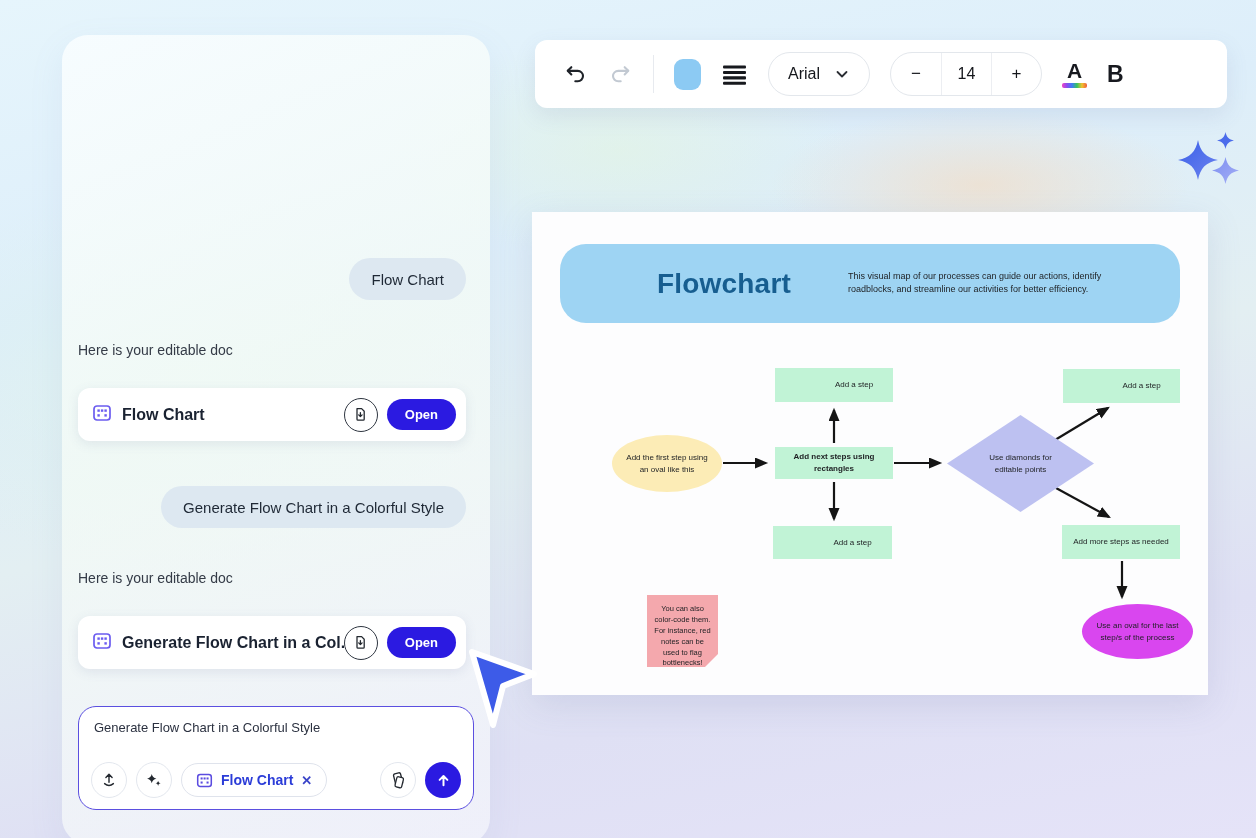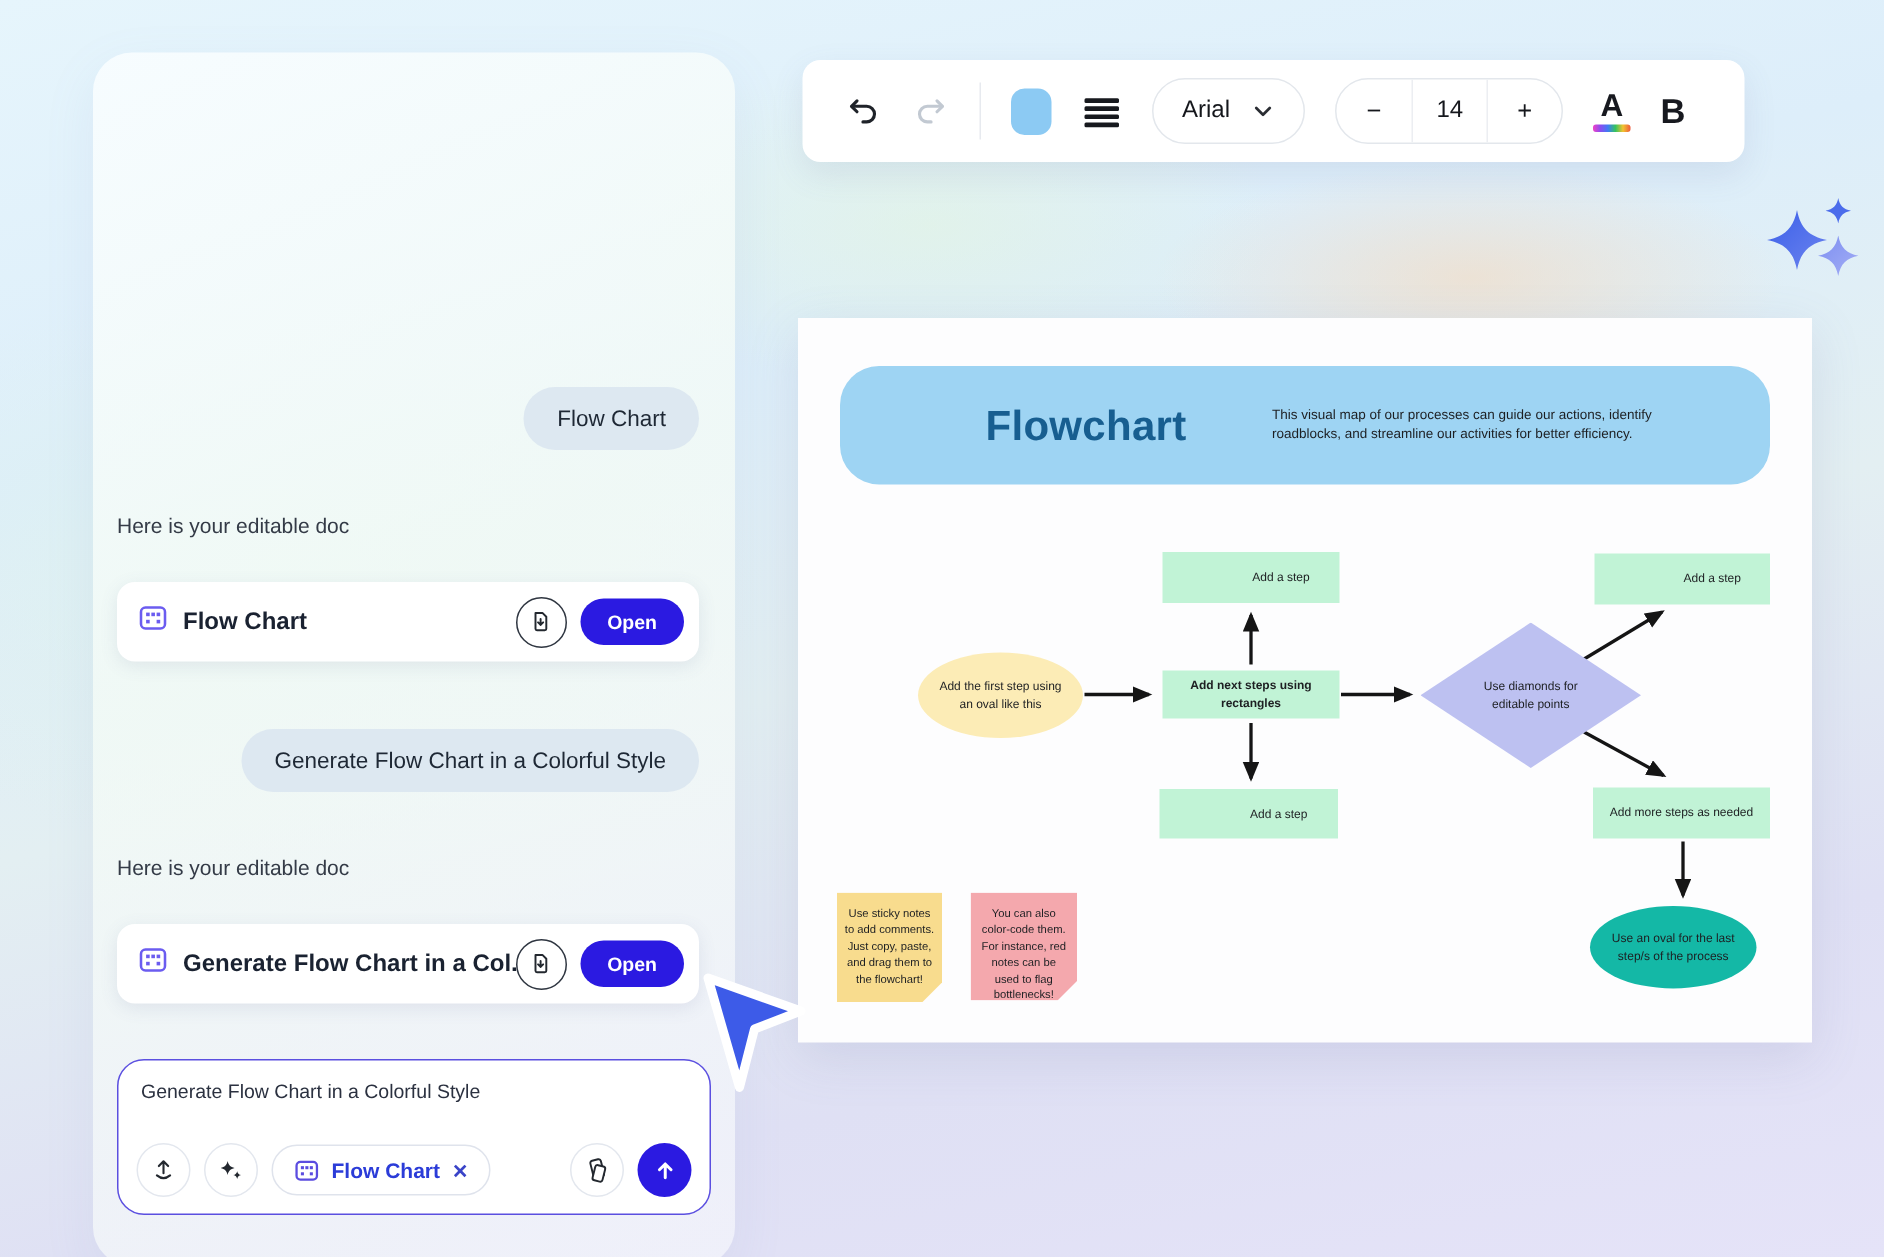--- a/index.html
+++ b/index.html
@@ -67,21 +67,21 @@
   .attach-chip .chip-label { font-size:14px; font-weight:600; color:#2b3cd8; white-space:nowrap; }
   .attach-chip .chip-close { font-size:13px; font-weight:700; color:#3a44c8; cursor:pointer; }
   .spacer { flex:1; }
   .send-btn {
     width:36px; height:36px; min-width:36px; border-radius:50%; background:#2b1ae1; border:none;
     display:flex; align-items:center; justify-content:center; cursor:pointer;
   }
 
   
   .toolbar {
-    position:absolute; left:535px; top:40px; width:628px; height:68px; background:#fff;
+    position:absolute; left:535px; top:40px; width:692px; height:68px; background:#fff;
     border-radius:12px; box-shadow:0 8px 22px rgba(100,110,160,.12);
     display:flex; align-items:center; padding:0 28px; gap:20px; z-index:10;
   }
   .tb-btn { display:flex; align-items:center; justify-content:center; background:none; border:none; cursor:pointer; }
   .tb-divider { width:1px; height:38px; background:#e7eaef; }
   .swatch { width:27px; height:31px; border-radius:9px; background:#8ccaf3; cursor:pointer; }
   .font-pill {
     height:44px; border:1px solid #e3e7ec; border-radius:22px; background:#fff;
     display:flex; align-items:center; gap:14px; padding:0 19px; cursor:pointer;
   }
@@ -114,21 +114,21 @@
   .node { position:absolute; display:flex; align-items:center; justify-content:center; text-align:center;
     font-size:8px; line-height:1.45; color:#1d1f22; cursor:pointer;padding-left:40px; }
   .n-rect { background:#c1f3d6; }
   .n0 { left:243px; top:156px; width:118px; height:34px; }
   .n1 { left:80px;  top:223px; width:110px; height:57px; background:#fcecb6; border-radius:50%; padding:0 12px; }
   .n2 { left:243px; top:235px; width:118px; height:32px; padding:0 6px;font-weight:bold; }
   .n3 { left:241px; top:314px; width:119px; height:33px; }
   .n4 { left:415px; top:203px; width:147px; height:97px; background:#bdc1f1; clip-path:polygon(50% 0,100% 50%,50% 100%,0 50%); padding:0 30px; }
   .n5 { left:531px; top:157px; width:117px; height:34px; }
   .n6 { left:530px; top:313px; width:118px; height:34px; padding:4px 8px; }
-  .n7 { left:528px; top:392px; width:111px; height:55px; background:#14b8a6; border-radius:50%; padding:0 12px; }
+  .n7 { left:550px; top:392px; width:111px; height:55px; background:#d946ef; border-radius:50%; padding:0 12px; }
   .sticky { font-size:7.5px; line-height:1.45; padding:9px 5px 5px; align-items:flex-start;
     clip-path:polygon(0 0,100% 0,100% calc(100% - 13px),calc(100% - 13px) 100%,0 100%); }
   .n8 { left:26px;  top:383px; width:70px; height:73px; background:#f8dc8e; }
   .n9 { left:115px; top:383px; width:71px; height:72px; background:#f4a8ad; }
   .arrows { position:absolute; left:0; top:0; width:676px; height:483px; pointer-events:none; }
 
   
   .cursor { position:absolute; left:455px; top:638px; z-index:50; pointer-events:none; }
 </style>
 </head>
@@ -325,21 +325,20 @@
     </svg>
 
     <div class="node n-rect n0">Add a step</div>
     <div class="node n1">Add the first step using an oval like this</div>
     <div class="node n-rect n2">Add next steps using rectangles</div>
     <div class="node n-rect n3">Add a step</div>
     <div class="node n4">Use diamonds for editable points</div>
     <div class="node n-rect n5">Add a step</div>
     <div class="node n-rect n6">Add more steps as needed</div>
     <div class="node n7">Use an oval for the last step/s of the process</div>
-    <div class="node sticky n8">Use sticky notes to add comments. Just copy, paste, and drag them to the flowchart!</div>
     <div class="node sticky n9">You can also color-code them. For instance, red notes can be used to flag bottlenecks!</div>
   </div>
 
   <svg class="cursor" width="100" height="100" viewBox="0 0 100 100">
     <polygon points="17,14 79,36 48,48 38,87" fill="#3d5be8" stroke="#ffffff" stroke-width="6" stroke-linejoin="round"></polygon>
   </svg>
 
 </div>
 
 </body></html>

